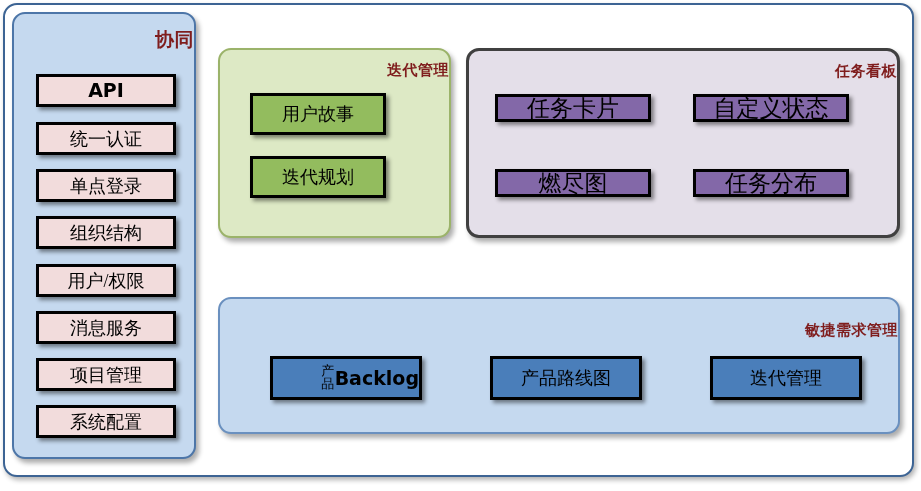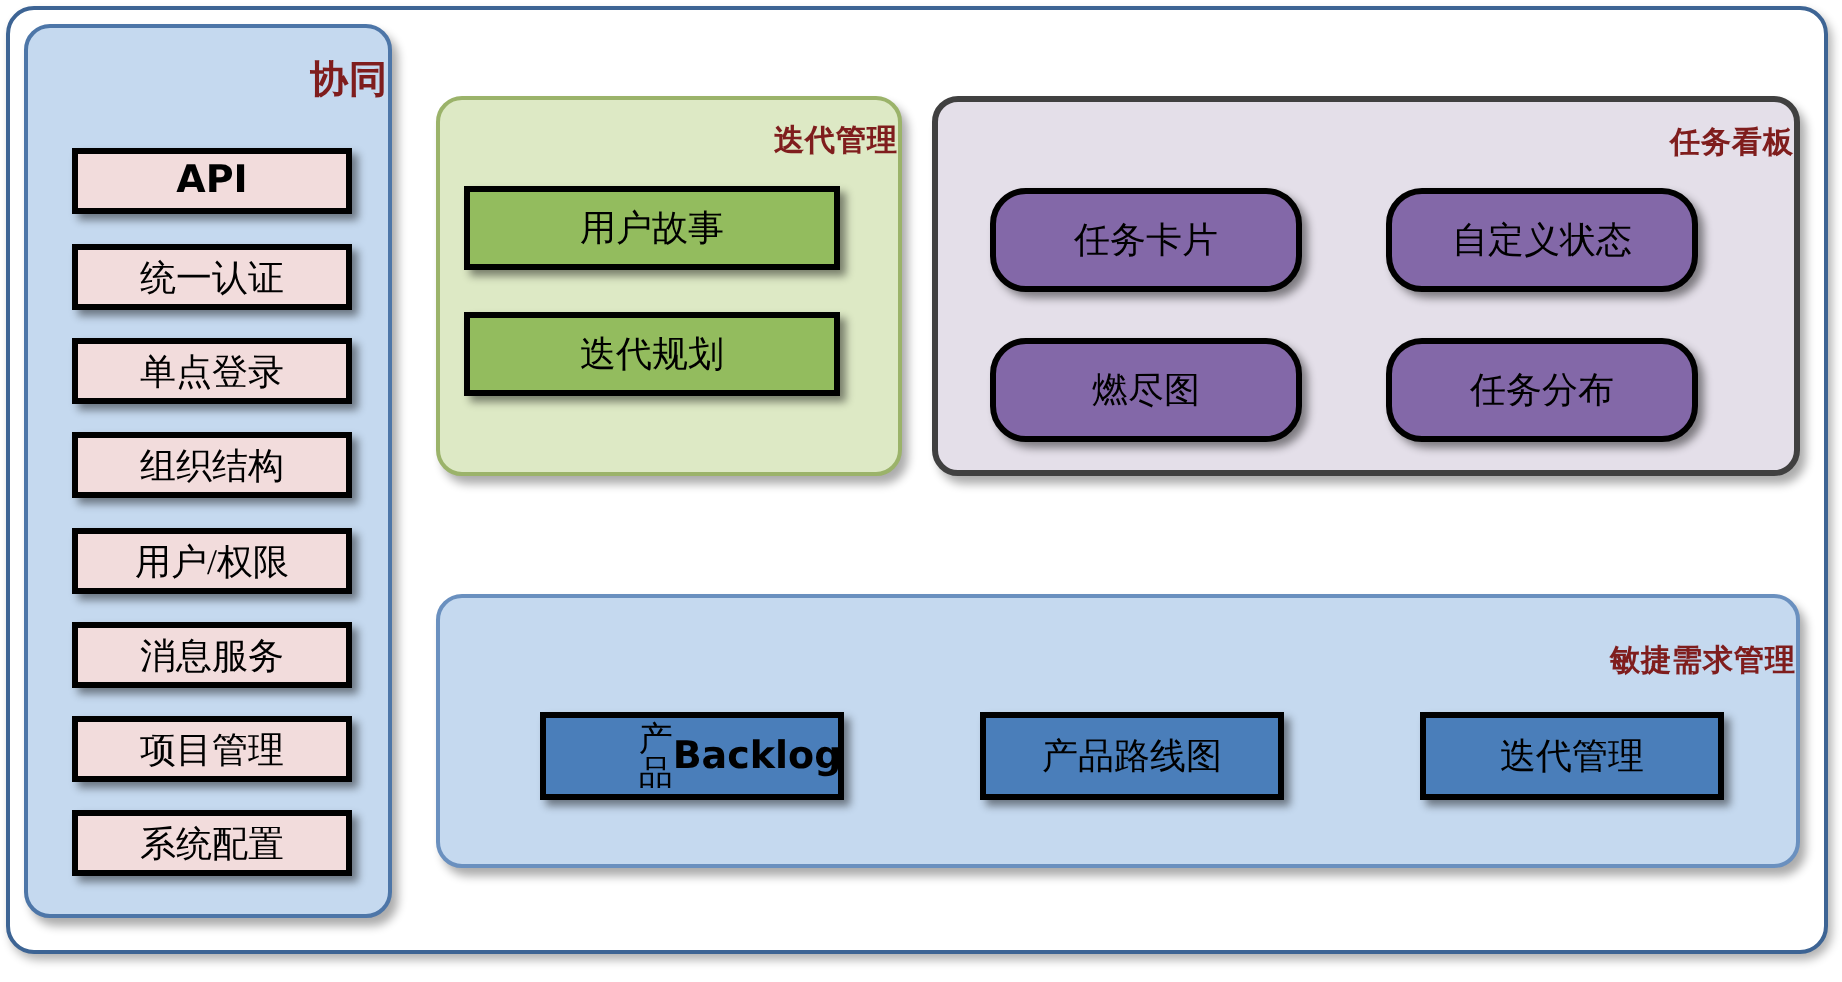--- a/index.html
+++ b/index.html
@@ -137,44 +137,43 @@
     font-size: 18px;
   }
   .sidebar-item.api {
     font-family: "DejaVu Sans", "Liberation Sans", sans-serif;
     font-weight: bold;
     font-size: 19px;
   }
 
   
   .iter-box {
-    left: 12px;
-    width: 188px;
+    left: 30px;
+    width: 136px;
     height: 42px;
     font-size: 18px;
   }
 
   
   .task-box {
     width: 156px;
-    height: 52px;
-    font-size: 18px;
-    border-radius: 18px;
+    height: 28px;
+    font-size: 23px;
   }
 
   
   .agile-box {
     top: 57px;
     width: 152px;
     height: 44px;
     font-size: 18px;
   }
   .agile-box .mixed-cn {
-    font-family: Liberation Serif, serif;
-    font-size: 17px;
+    font-family: Liberation Mono, monospace;
+    font-size: 13px;
     margin-left: 48px;
   }
   .agile-box .mixed-en {
     font-family: "DejaVu Sans", "Liberation Sans", sans-serif;
     font-weight: bold;
     font-size: 19px;
   }
 </style>
 </head>
 <body>

